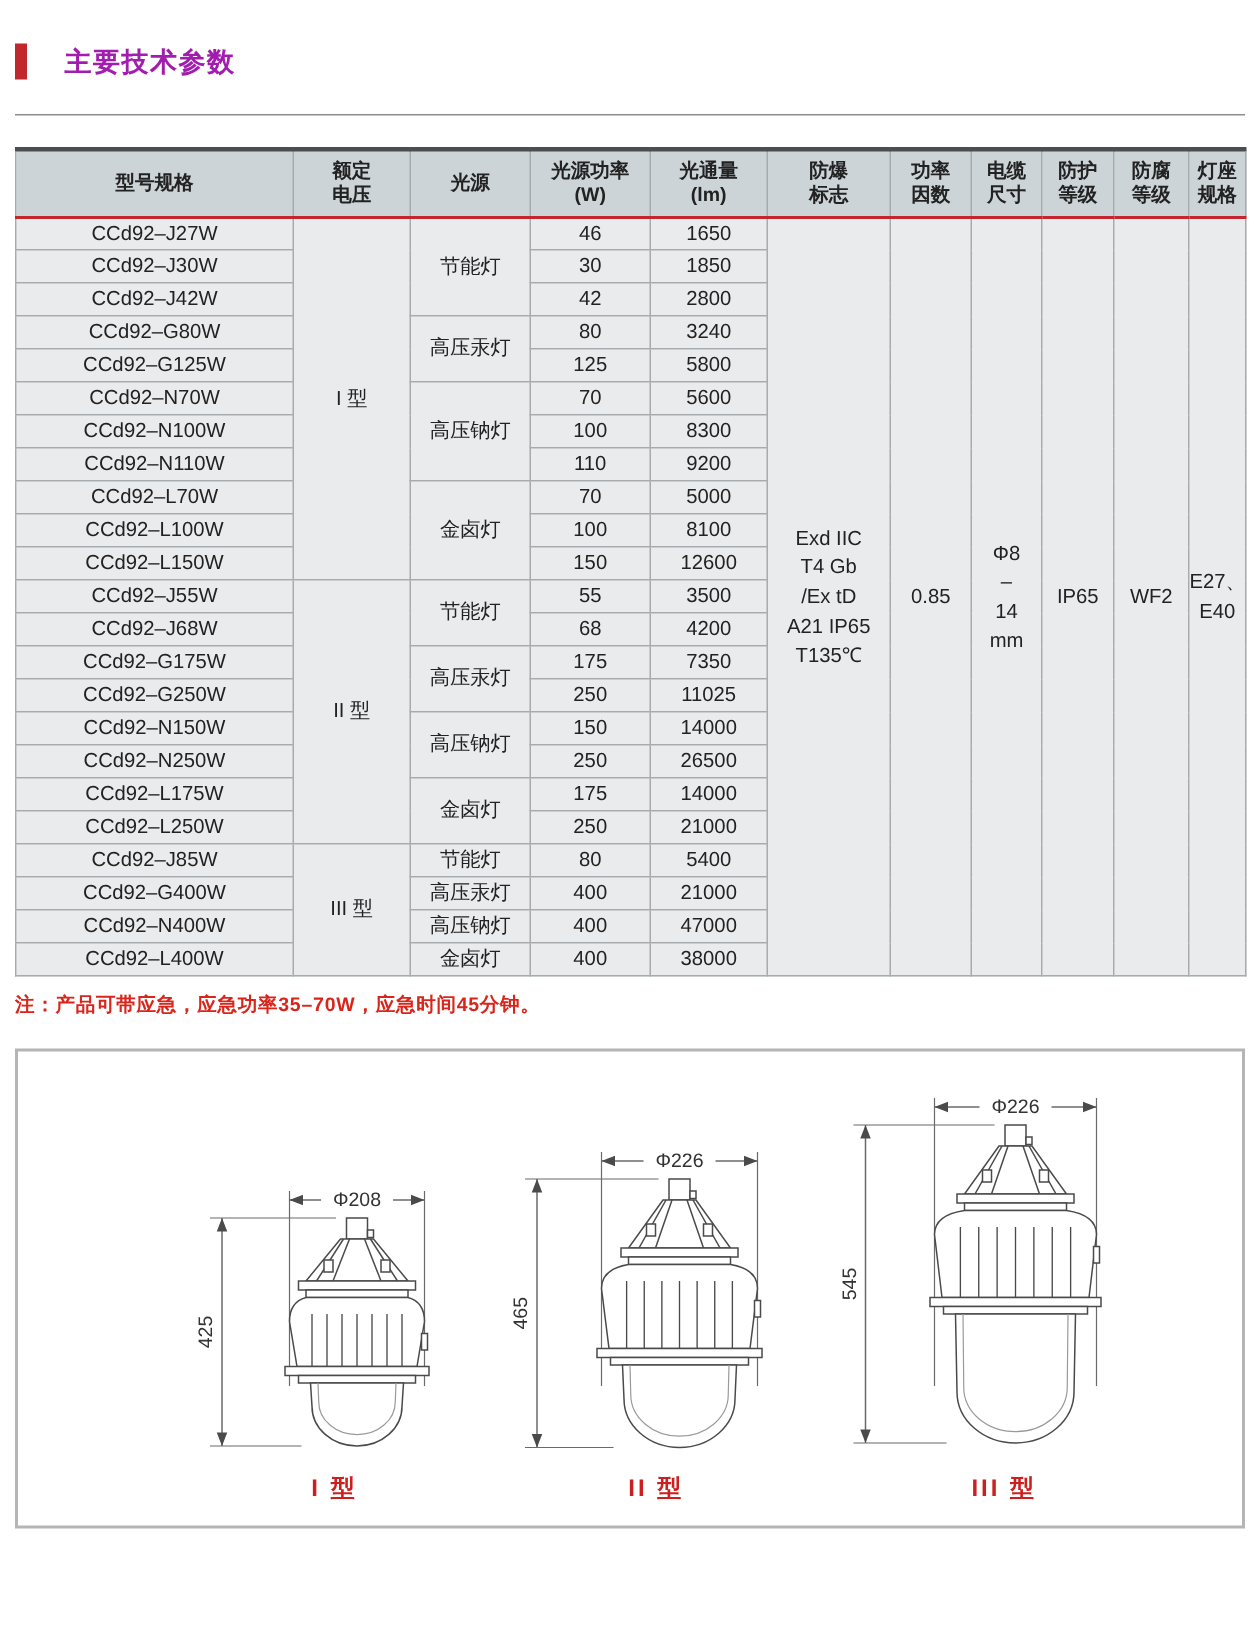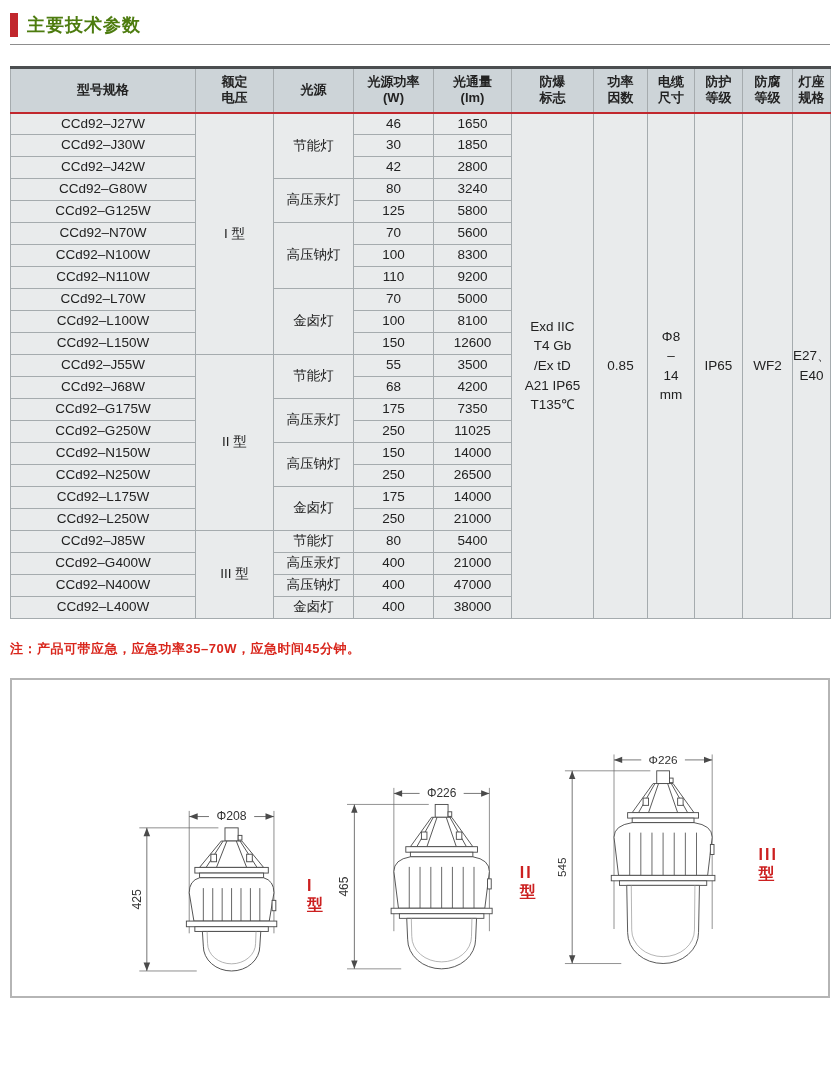--- a/index.html
+++ b/index.html
@@ -12,21 +12,21 @@
     color:#222;
   }
   
   .section-header {
     display:flex; align-items:center; gap:9px;
     margin:0 10px; padding-bottom:7px;
     border-bottom:1px solid #8d8d8d;
   }
   .section-header.first { padding-top:13px; }
   .red-bar { width:8px; height:24px; background:#c1272d; flex:0 0 auto; }
-  .section-title { margin:0; font-size:18px; font-weight:bold; color:#4d7c0f; letter-spacing:1px; }
+  .section-title { margin:16px; font-size:18px; font-weight:bold; color:#a21caf; letter-spacing:1px; }
 
   
   .spec-table {
     width:820px; margin:21px 10px 0;
     border-collapse:collapse; table-layout:fixed;
     border-top:3px solid #4b4e50;
     padding-left:40px;
   }
   .spec-table th, .spec-table td {
     border:1px solid #a5abae;
@@ -44,34 +44,34 @@
     background:#e9ebec; font-size:13.5px;
     height:22px; line-height:1.2;
   }
   .spec-table td.pre { white-space:pre-line; line-height:1.45; }
   col.c-model{width:185px} col.c-volt{width:78px} col.c-src{width:80px}
   col.c-pow{width:80px} col.c-flux{width:78px} col.c-exd{width:82px}
   col.c-pf{width:54px} col.c-cable{width:47px} col.c-ip{width:48px}
   col.c-wf{width:50px} col.c-holder{width:38px}
 
   .note {
-    margin:21px 10px 0; font-size:13px; font-weight:bold;
+    margin:10px 10px 0; font-size:13px; font-weight:bold;
     color:#d9261c; letter-spacing:0.5px;
   }
 
   .section-header.second { margin-top:37px; }
 
   
   .diagram-box {
     margin:20px 10px 0; height:320px;
     border:2px solid #b5b5b5;
     display:flex; align-items:flex-end; justify-content:space-between;
     padding:0 46px 14px 116px;
   }
-  .diagram { display:flex; flex-direction:row; align-items:center; }
+  .diagram { display:flex; flex-direction:column; align-items:center; }
   .dia-label {
     margin-top:12px; font-size:16px; font-weight:bold;
     color:#cc2020; letter-spacing:2px;
   }
   svg text { font-family:"Liberation Sans", sans-serif; }
 </style>
 </head>
 <body>
 
 <div class="page">

